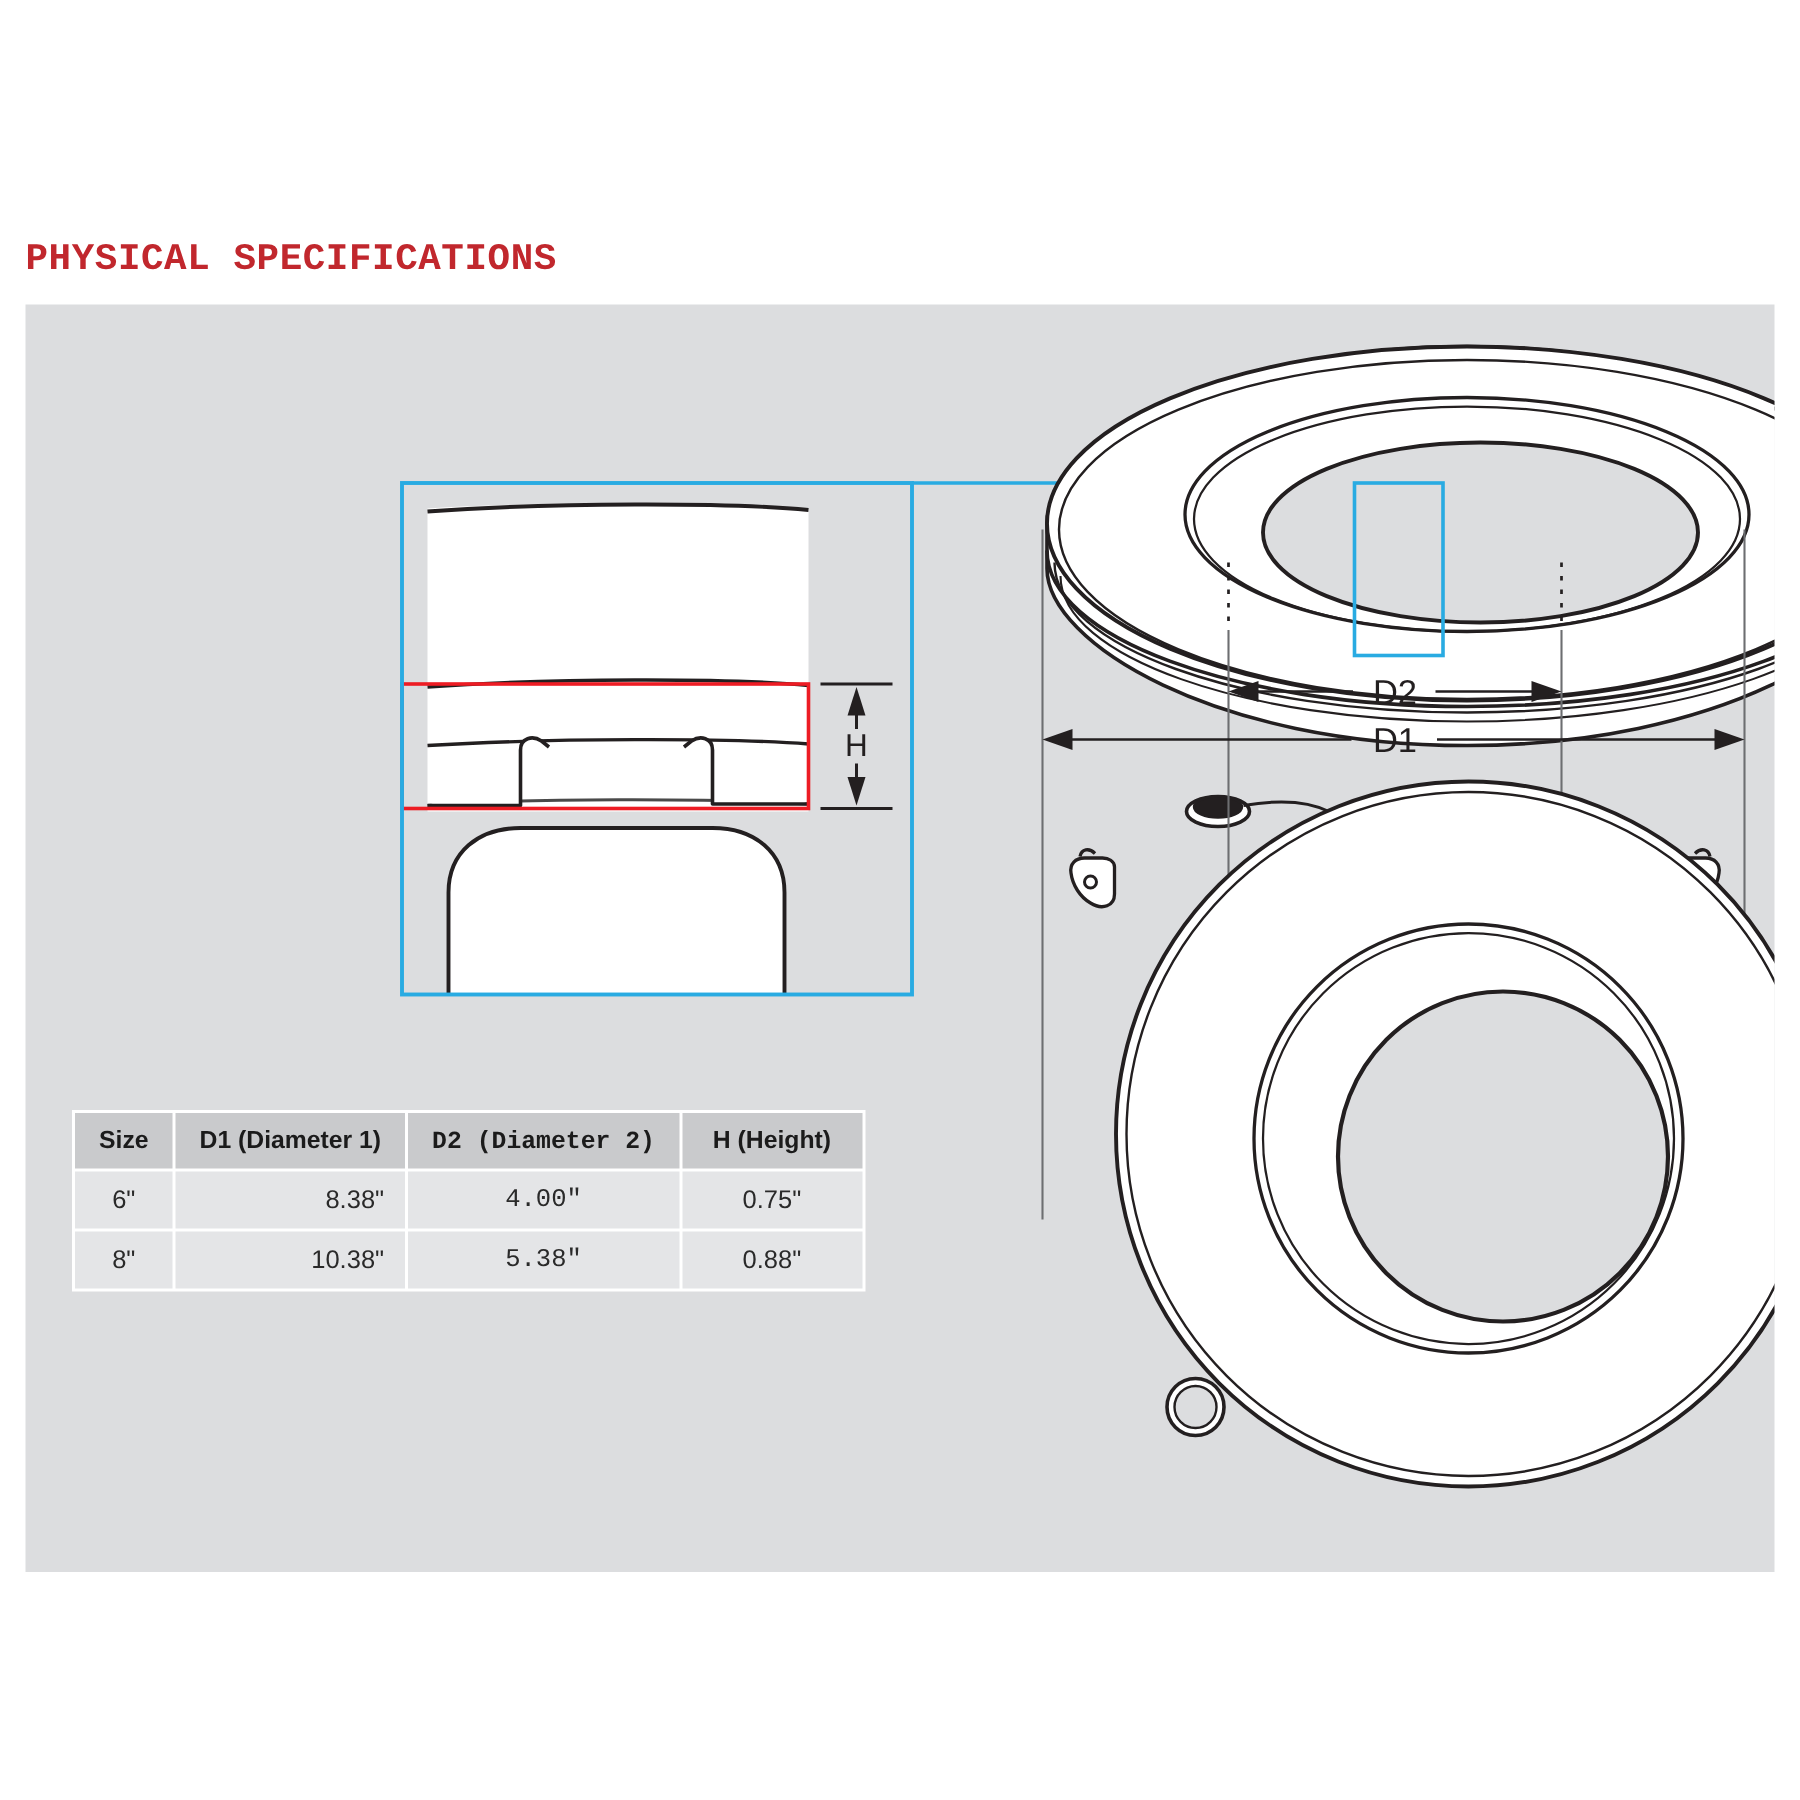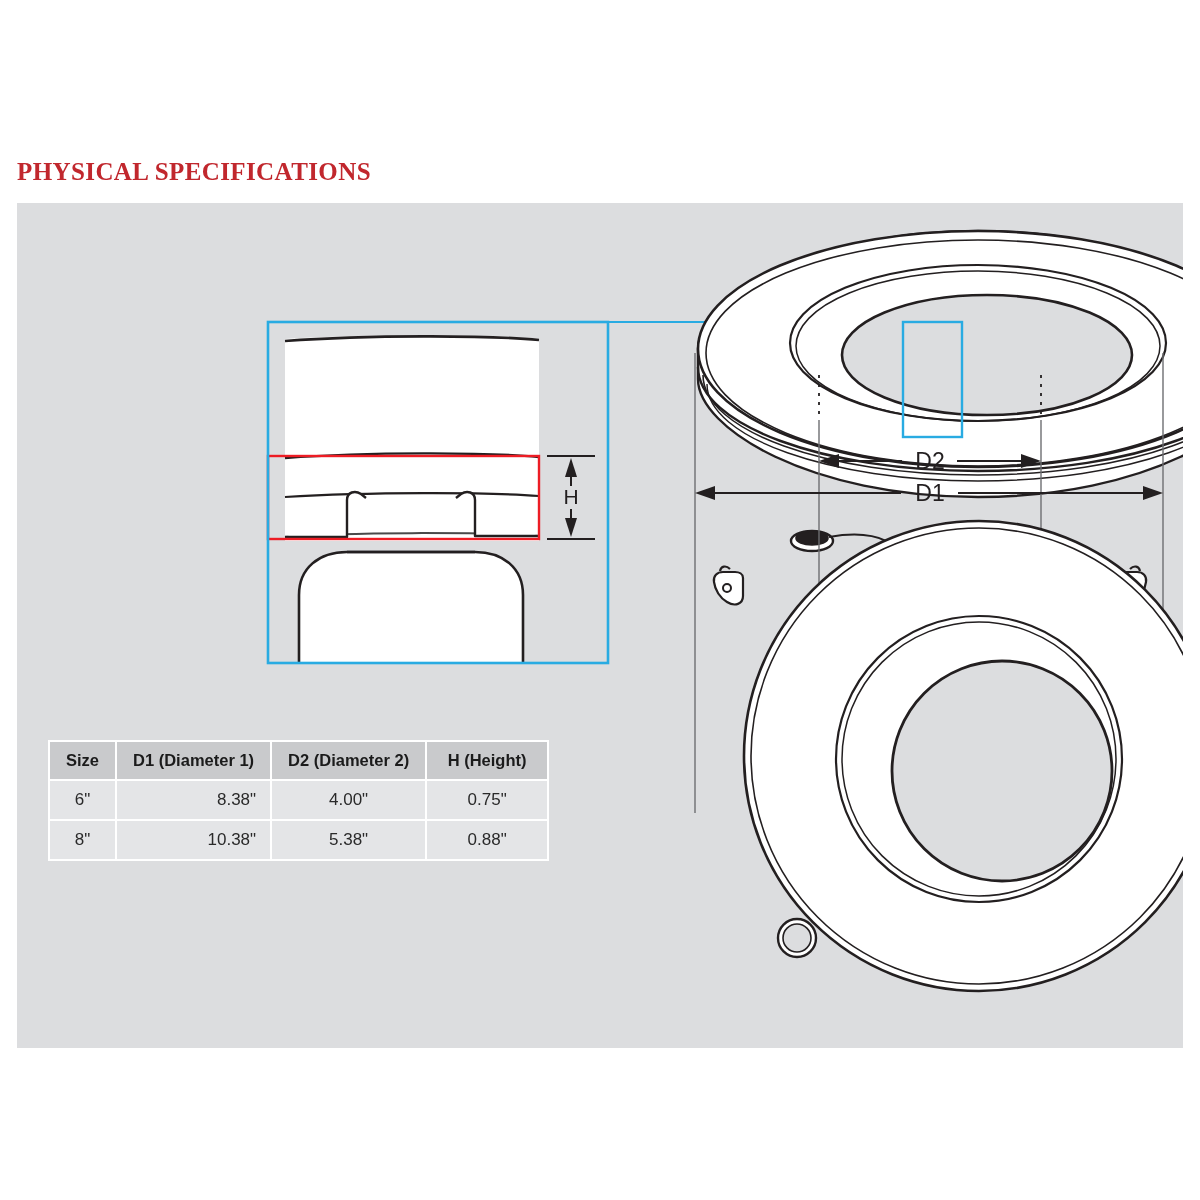--- a/index.html
+++ b/index.html
@@ -12,21 +12,21 @@
   #page{ position:relative; width:1200px; height:1200px; background:#fff; }
 
   
   #spec-title{
     position:absolute;
     left:17px; top:158px;
     font-size:25px;
     font-weight:bold;
     letter-spacing:0.4px;
     color:#c1272d;
-    font-family:Liberation Serif, serif;
+    font-family:Liberation Mono, monospace;
     white-space:nowrap;
     text-align:center;
   }
 
   
   #spec-panel{
     position:absolute;
     left:17px; top:203px;
     width:1166px; height:845px;
     background:#dcdddf;
@@ -57,21 +57,21 @@
     background:#e4e5e7;
     color:#2a2a2a;
     font-size:17px;
     font-weight:normal;
     padding:9px 14px;
     text-align:center;
     white-space:nowrap;
   }
   #spec-table th.c-size, #spec-table td.c-size{ min-width:34px; }
   #spec-table th.c-d1,   #spec-table td.c-d1  { min-width:120px;text-align:right; }
-  #spec-table th.c-d2,   #spec-table td.c-d2  { min-width:120px; }
+  #spec-table th.c-d2,   #spec-table td.c-d2  { min-width:120px;font-family:Liberation Mono, monospace; }
   #spec-table th.c-h,    #spec-table td.c-h   { min-width:120px; }
 </style>
 </head>
 <body>
 
 <div id="page">
 
   <div id="spec-title">PHYSICAL SPECIFICATIONS</div>
 
   <div id="spec-panel">

